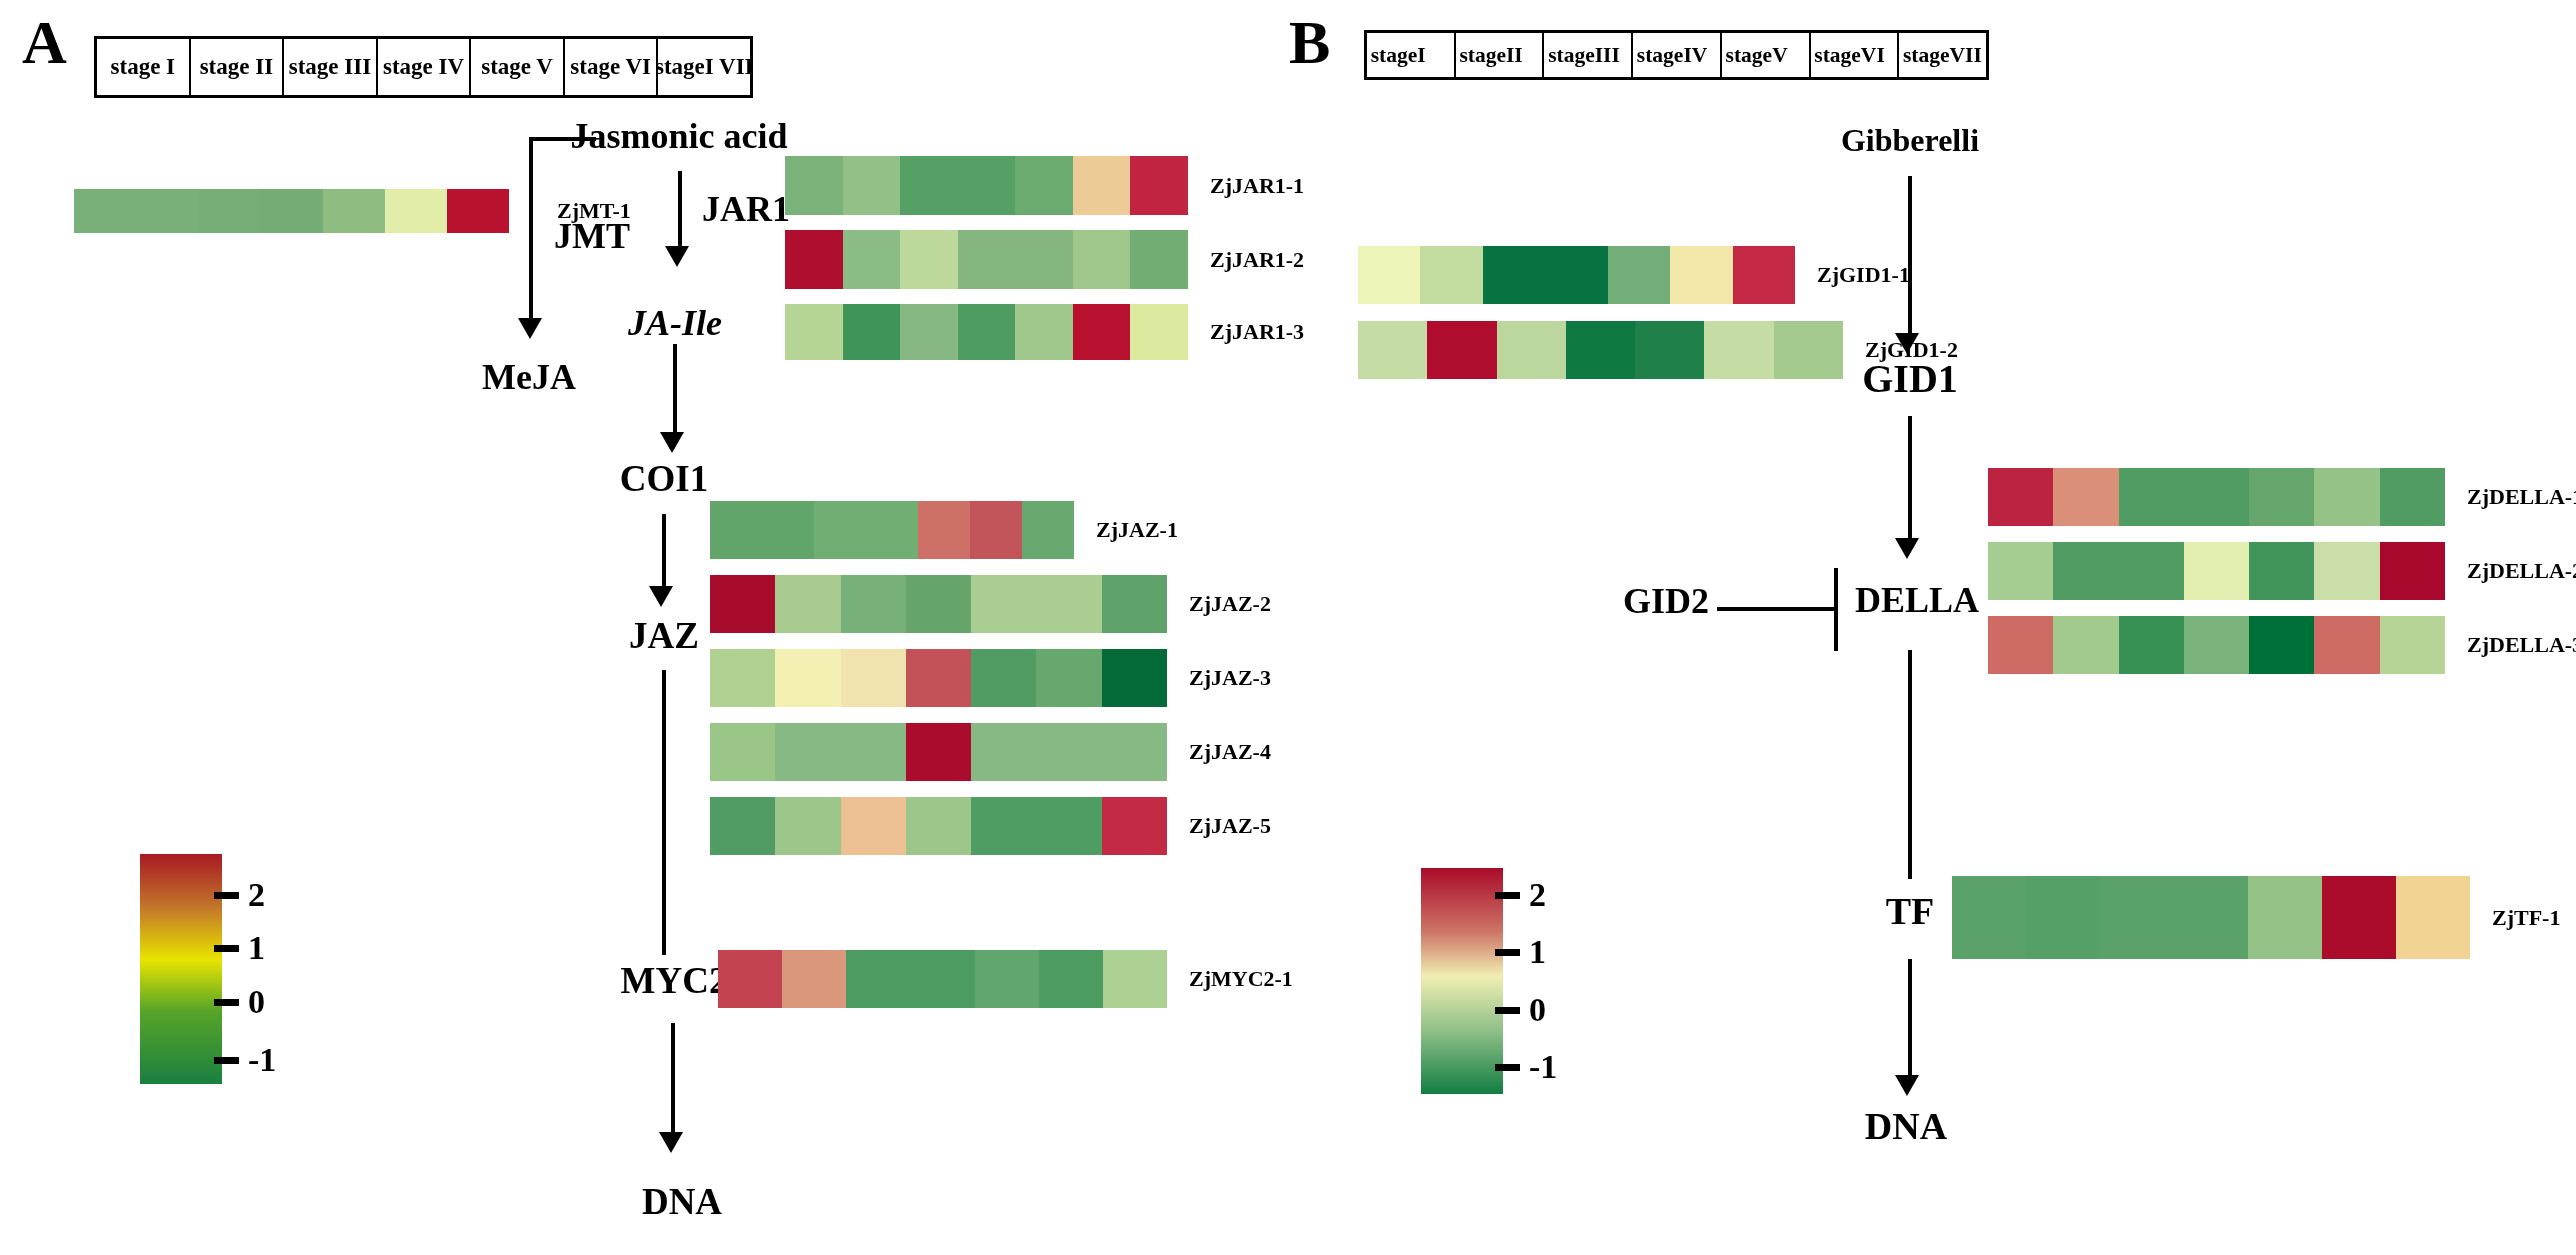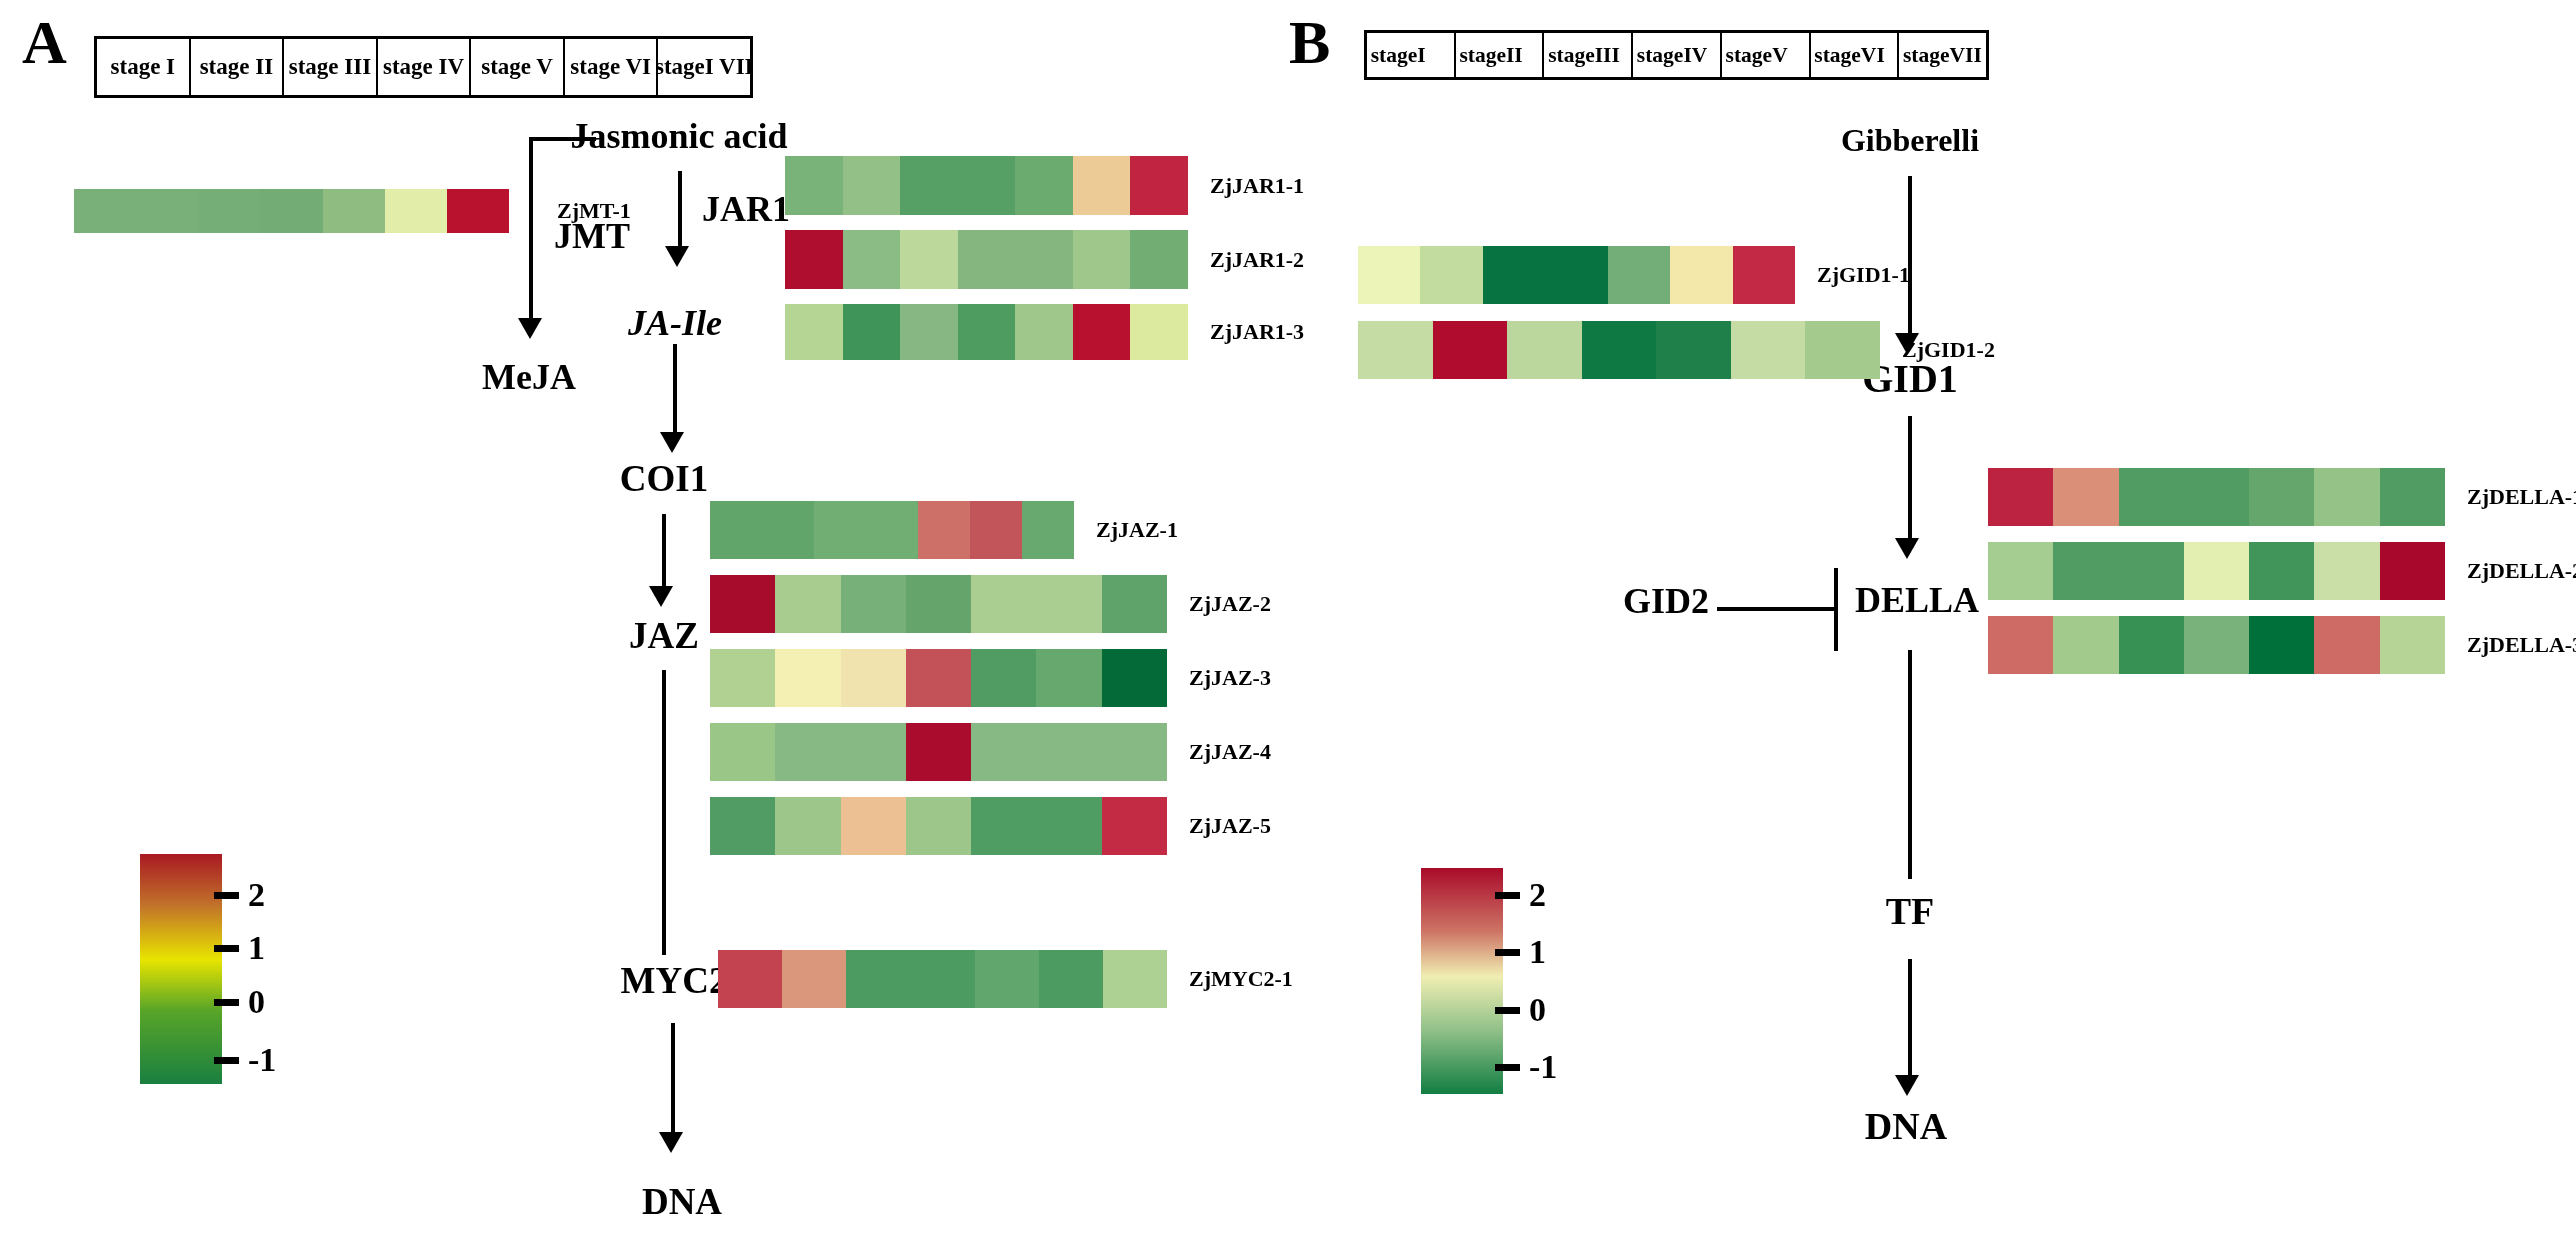--- a/index.html
+++ b/index.html
@@ -248,21 +248,21 @@
         <div class="hm-cell" style="background: rgb(237, 244, 184);"></div>
         <div class="hm-cell" style="background: rgb(194, 219, 159);"></div>
         <div class="hm-cell" style="background: rgb(7, 115, 64);"></div>
         <div class="hm-cell" style="background: rgb(7, 115, 64);"></div>
         <div class="hm-cell" style="background: rgb(115, 174, 120);"></div>
         <div class="hm-cell" style="background: rgb(243, 231, 169);"></div>
         <div class="hm-cell" style="background: rgb(195, 41, 68);"></div>
       </div>
     <div class="hm-label">ZjGID1-1</div>
   </div>
-  <div class="heatmap" style="left:1358px;top:321px;width:522px;height:58px;font-family:Liberation Serif, serif;">
+  <div class="heatmap" style="left:1358px;top:321px;width:485px;height:58px;font-family:Liberation Serif, serif;">
     <div class="hm-cells">
         <div class="hm-cell" style="background: rgb(197, 220, 164);"></div>
         <div class="hm-cell" style="background: rgb(176, 13, 46);"></div>
         <div class="hm-cell" style="background: rgb(187, 215, 157);"></div>
         <div class="hm-cell" style="background: rgb(14, 121, 67);"></div>
         <div class="hm-cell" style="background: rgb(31, 129, 73);"></div>
         <div class="hm-cell" style="background: rgb(197, 220, 164);"></div>
         <div class="hm-cell" style="background: rgb(165, 202, 142);"></div>
       </div>
     <div class="hm-label">ZjGID1-2</div>
@@ -295,20 +295,32 @@
     <div class="hm-cells">
         <div class="hm-cell" style="background: rgb(205, 107, 100);"></div>
         <div class="hm-cell" style="background: rgb(162, 202, 141);"></div>
         <div class="hm-cell" style="background: rgb(55, 144, 84);"></div>
         <div class="hm-cell" style="background: rgb(121, 178, 123);"></div>
         <div class="hm-cell" style="background: rgb(0, 112, 58);"></div>
         <div class="hm-cell" style="background: rgb(205, 107, 100);"></div>
         <div class="hm-cell" style="background: rgb(182, 212, 150);"></div>
       </div>
     <div class="hm-label">ZjDELLA-3</div>
+  </div>
+  <div class="heatmap" style="left:1952px;top:876px;width:518px;height:83px;">
+    <div class="hm-cells">
+        <div class="hm-cell" style="background: rgb(91, 162, 106);"></div>
+        <div class="hm-cell" style="background: rgb(85, 160, 102);"></div>
+        <div class="hm-cell" style="background: rgb(91, 162, 106);"></div>
+        <div class="hm-cell" style="background: rgb(91, 162, 106);"></div>
+        <div class="hm-cell" style="background: rgb(149, 194, 135);"></div>
+        <div class="hm-cell" style="background: rgb(171, 12, 44);"></div>
+        <div class="hm-cell" style="background: rgb(241, 212, 148);"></div>
+      </div>
+    <div class="hm-label">ZjTF-1</div>
   </div>
 
   <div class="legend" style="left:1421px;top:868px;width:163px;height:226px;">
     <div class="legend-bar" style="background: linear-gradient(rgb(169, 11, 42) 0%, rgb(205, 116, 101) 28%, rgb(240, 238, 178) 48%, rgb(143, 192, 136) 72%, rgb(18, 125, 66) 100%);"></div>
   <div class="legend-tick" style="top: 24.4px;"></div>
       <div class="legend-tick-label" style="top: 27px;">2</div>
       <div class="legend-tick" style="top: 81px;"></div>
       <div class="legend-tick-label" style="top: 84px;">1</div>
       <div class="legend-tick" style="top: 139px;"></div>
       <div class="legend-tick-label" style="top: 142px;">0</div>

